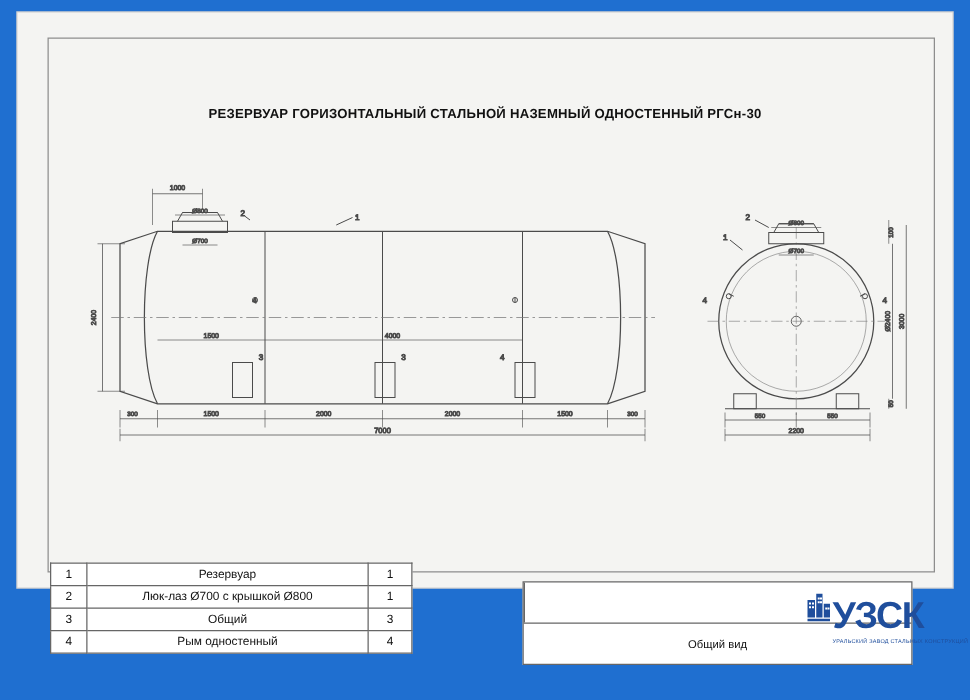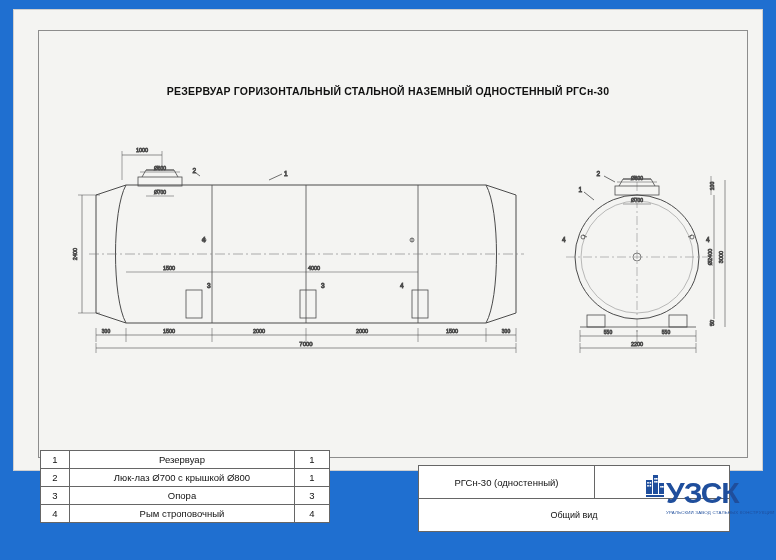--- a/index.html
+++ b/index.html
@@ -285,34 +285,33 @@
         <td>Резервуар</td>
         <td class="qty">1</td>
       </tr>
       <tr>
         <td class="num">2</td>
         <td>Люк-лаз Ø700 с крышкой Ø800</td>
         <td class="qty">1</td>
       </tr>
       <tr>
         <td class="num">3</td>
-        <td>Опора</td>
+        <td>Общий</td>
         <td class="qty">3</td>
       </tr>
       <tr>
         <td class="num">4</td>
-        <td>Рым строповочный</td>
+        <td>Рым одностенный</td>
         <td class="qty">4</td>
       </tr>
     </tbody>
   </table>
 
   <div class="stamp">
     <div class="row1">
-      <div class="cell-left">РГСн-30 (одностенный)</div>
       <div class="cell-right"></div>
     </div>
     <div class="row2">
       <span>Общий вид</span>
     </div>
   </div>
 
   <div class="logo">
     <svg class="mark" viewBox="0 0 22 30">
       <rect x="2" y="10" width="6" height="14" fill="#1f4e9c"></rect>

